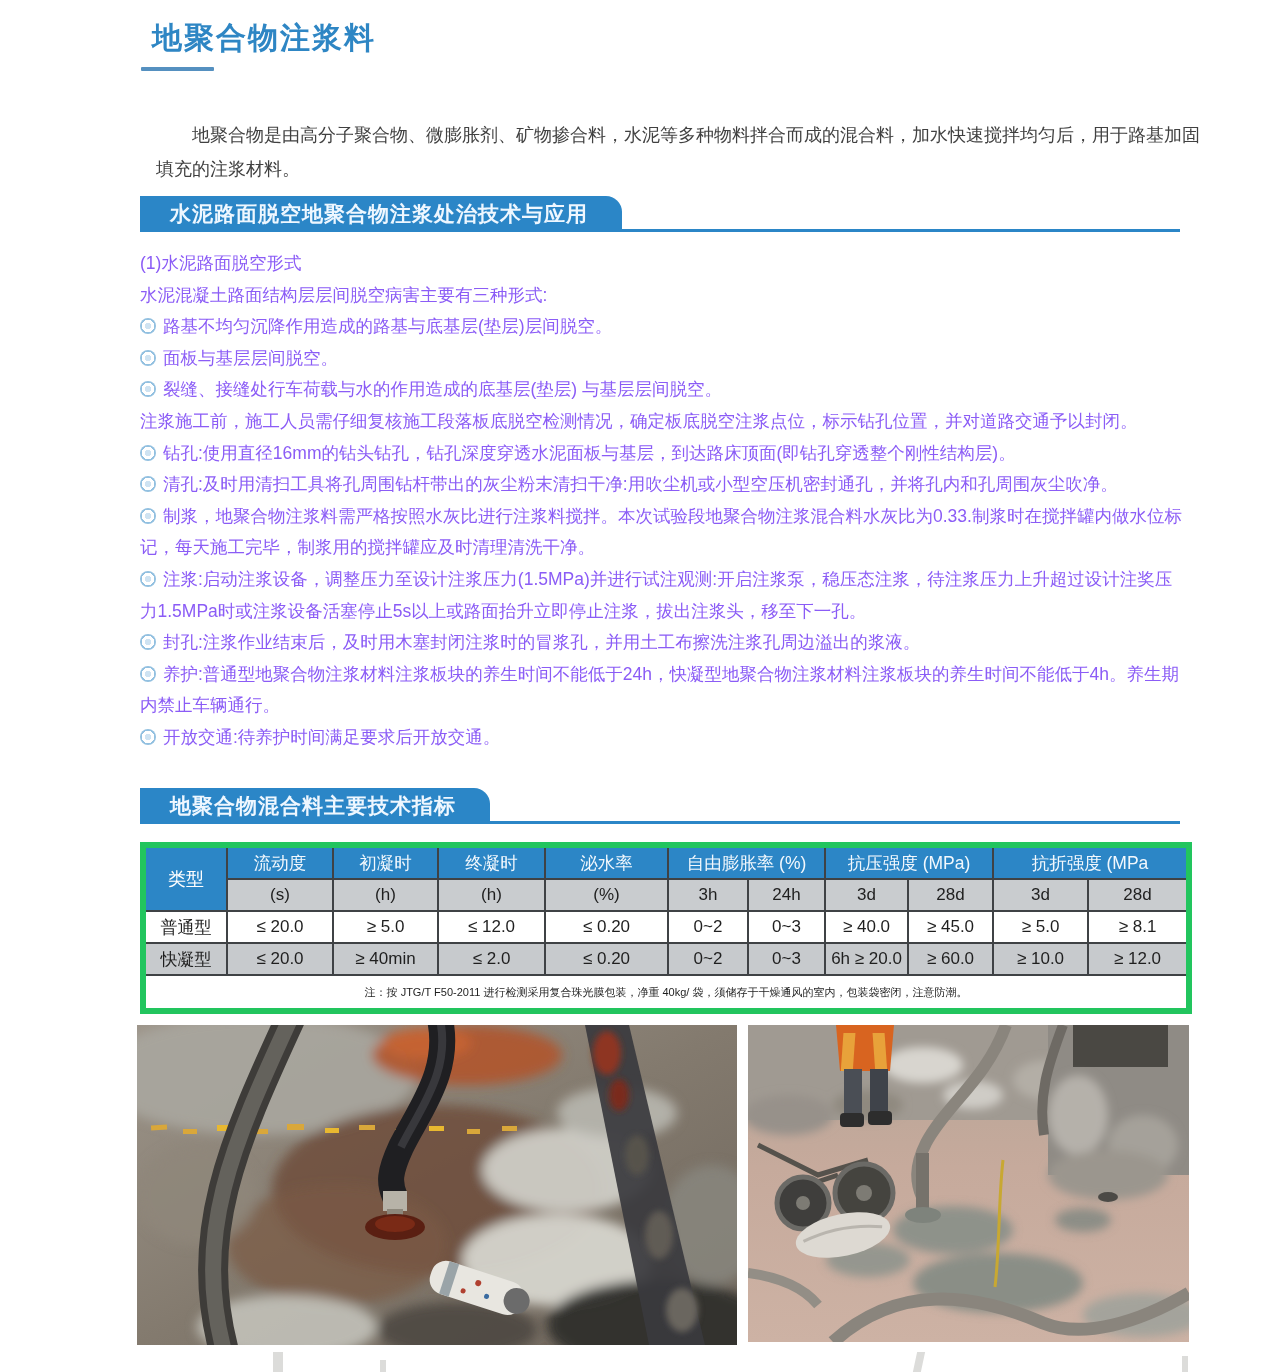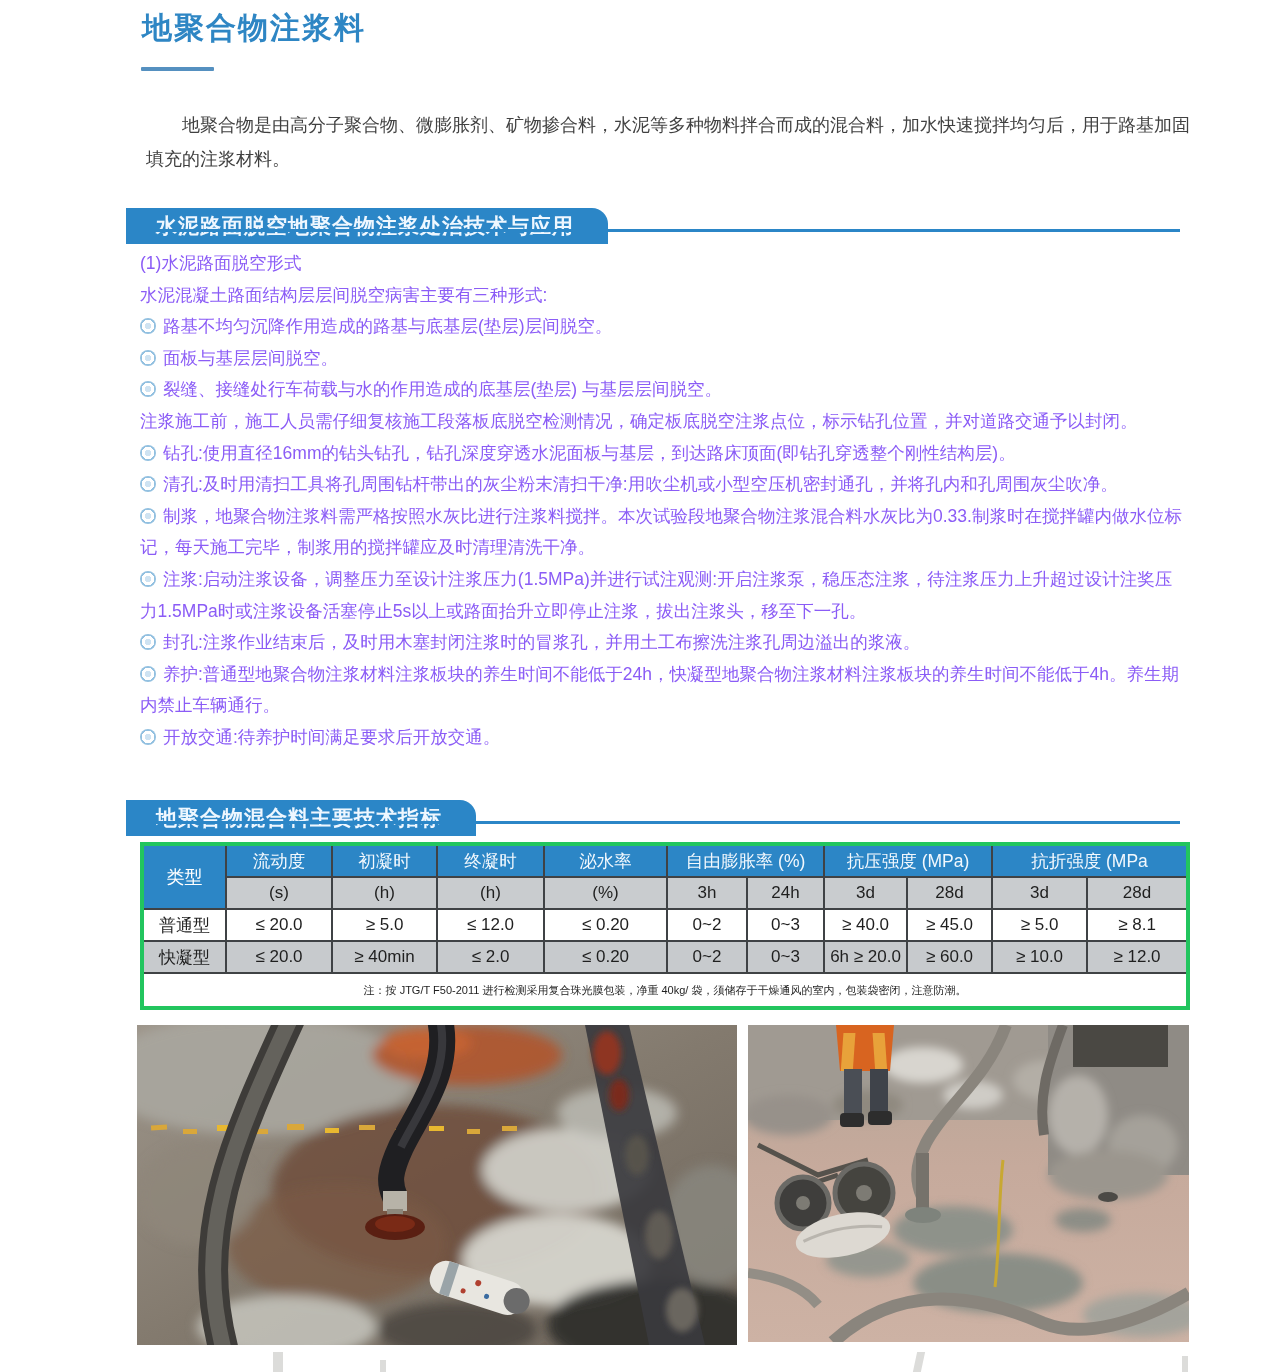--- a/index.html
+++ b/index.html
@@ -1,46 +1,46 @@
 <!DOCTYPE html>
 <html><head>
 <meta charset="utf-8">
 <style>
   html,body{margin:0;padding:0;background:#ffffff;}
   body{font-family:"Liberation Sans","DejaVu Sans",sans-serif;color:#3c3c3c;}
   .page{position:relative;width:1280px;height:1372px;background:#ffffff;overflow:hidden;}
 
   
-  .page-title{position:absolute;left:140px;top:6px;margin:2px;font-size:30px;font-weight:bold;color:#2e86c4;letter-spacing:2px;}
+  .page-title{position:absolute;left:140px;top:6px;margin:12px;font-size:30px;font-weight:bold;color:#2e86c4;letter-spacing:2px;}
   .title-dash{position:absolute;left:141px;top:67px;width:73px;height:4px;background:#5590c0;border-radius:1px;}
 
   
-  .intro{position:absolute;left:140px;top:102px;width:1046px;margin:6px;font-size:18px;line-height:34px;color:#414141;text-indent:2em;}
-
-  
-  .banner{position:absolute;left:126px;height:36px;background:#2b86c7;color:#eef7ff;
+  .intro{position:absolute;left:140px;top:102px;width:1046px;margin:16px;font-size:18px;line-height:34px;color:#414141;text-indent:2em;}
+
+  
+  .banner{position:absolute;left:140px;height:36px;background:#2b86c7;color:#eef7ff;
           font-size:21px;font-weight:bold;line-height:36px;padding:0 34px 0 30px;
-          border-radius:0 16px 0 0;letter-spacing:1px;white-space:nowrap;margin-top:12px;}
+          border-radius:0 16px 0 0;letter-spacing:1px;white-space:nowrap;}
   .banner-line{position:absolute;left:140px;width:1040px;height:3px;background:#2b86c7;}
   #banner1{top:196px;} #line1{top:229px;}
   #banner2{top:788px;} #line2{top:821px;}
 
   
   .body-list{position:absolute;left:140px;top:248px;width:1048px;}
   .li{margin:0;font-size:17.5px;line-height:31.6px;color:#8b5cf6;}
   .li .txt{vertical-align:baseline;}
   .bullet{display:inline-block;width:16px;height:16px;border-radius:50%;margin-right:7px;
           background:radial-gradient(circle,#cfe3f2 0 28%,#ffffff 28% 55%,#92c0e0 55% 100%);
           vertical-align:-2px;}
 
   
   .spec-table{position:absolute;left:140px;top:842px;width:1046px;border-collapse:collapse;
               table-layout:fixed;font-size:17px;text-align:center;color:#1f1f1f;}
   .spec-table td,.spec-table th{border:2px solid #3f4245;padding:0;height:30px;font-weight:normal;overflow:hidden;white-space:nowrap;}
-  .spec-table{border:4px solid #22c55e;}
+  .spec-table{border:6px solid #22c55e;}
   .th-blue{background:#2c86c6;color:#f2f8fd;font-size:17.5px;}
   .th-type{background:#2c86c6;color:#ffffff;font-size:18px;}
   .row-units td{background:#c9cccf;}
   .row-normal td{background:#ffffff;}
   .row-fast td{background:#c7cacd;}
   .row-note td{background:#ffffff;font-size:11px;height:32px;}
 
   
   .photo{position:absolute;top:1025px;overflow:hidden;background:#9a948c;}
   .photo svg{display:block;}

